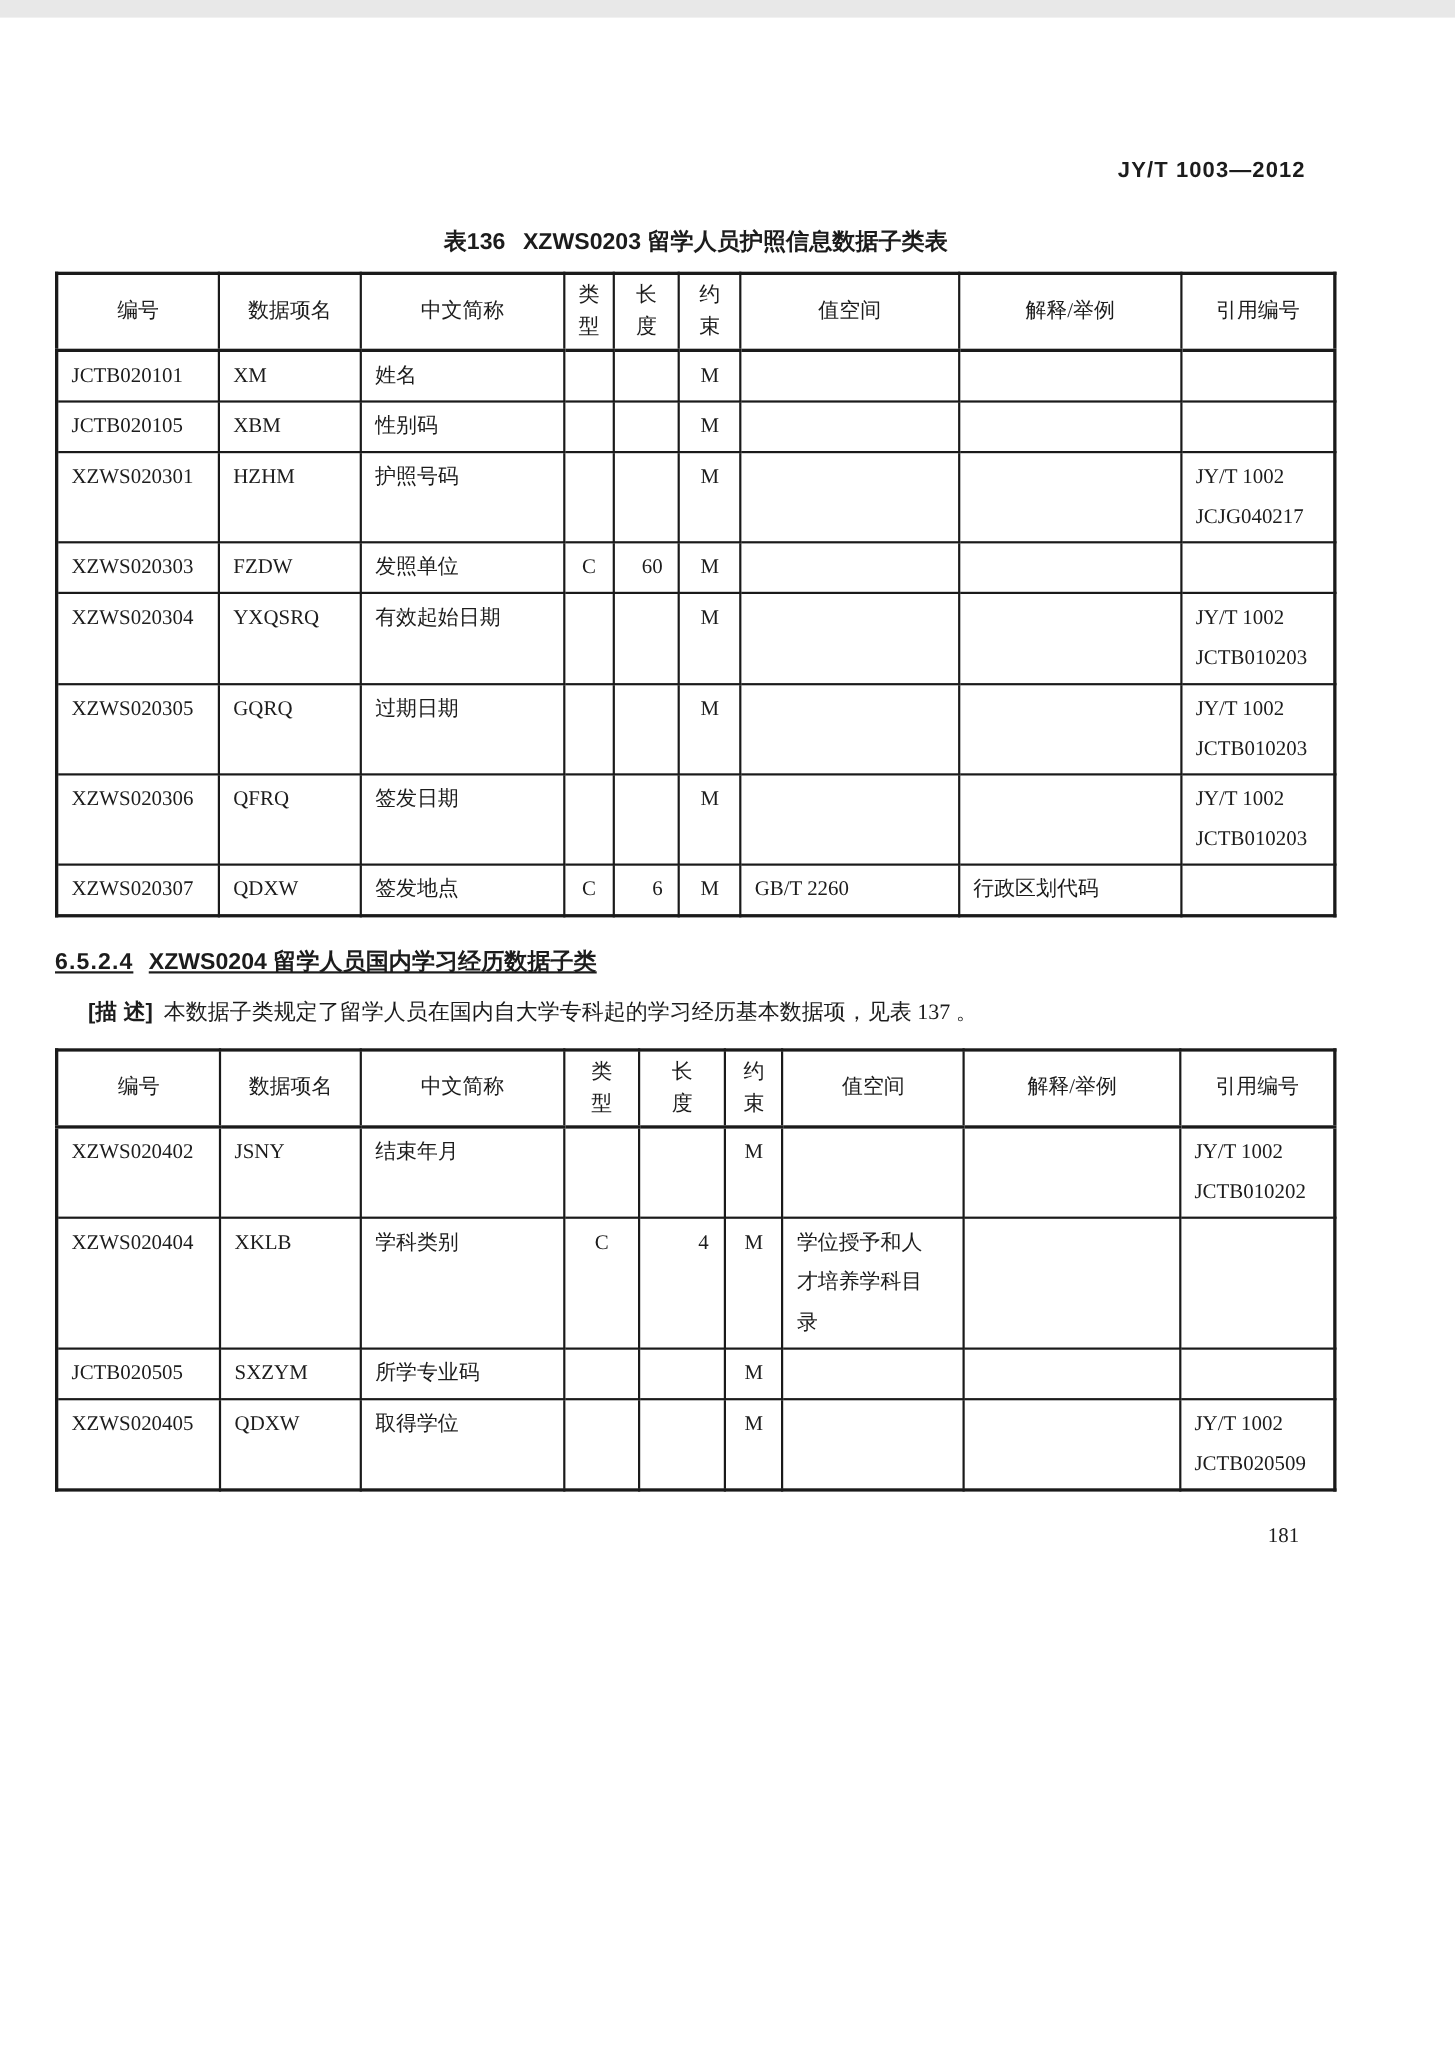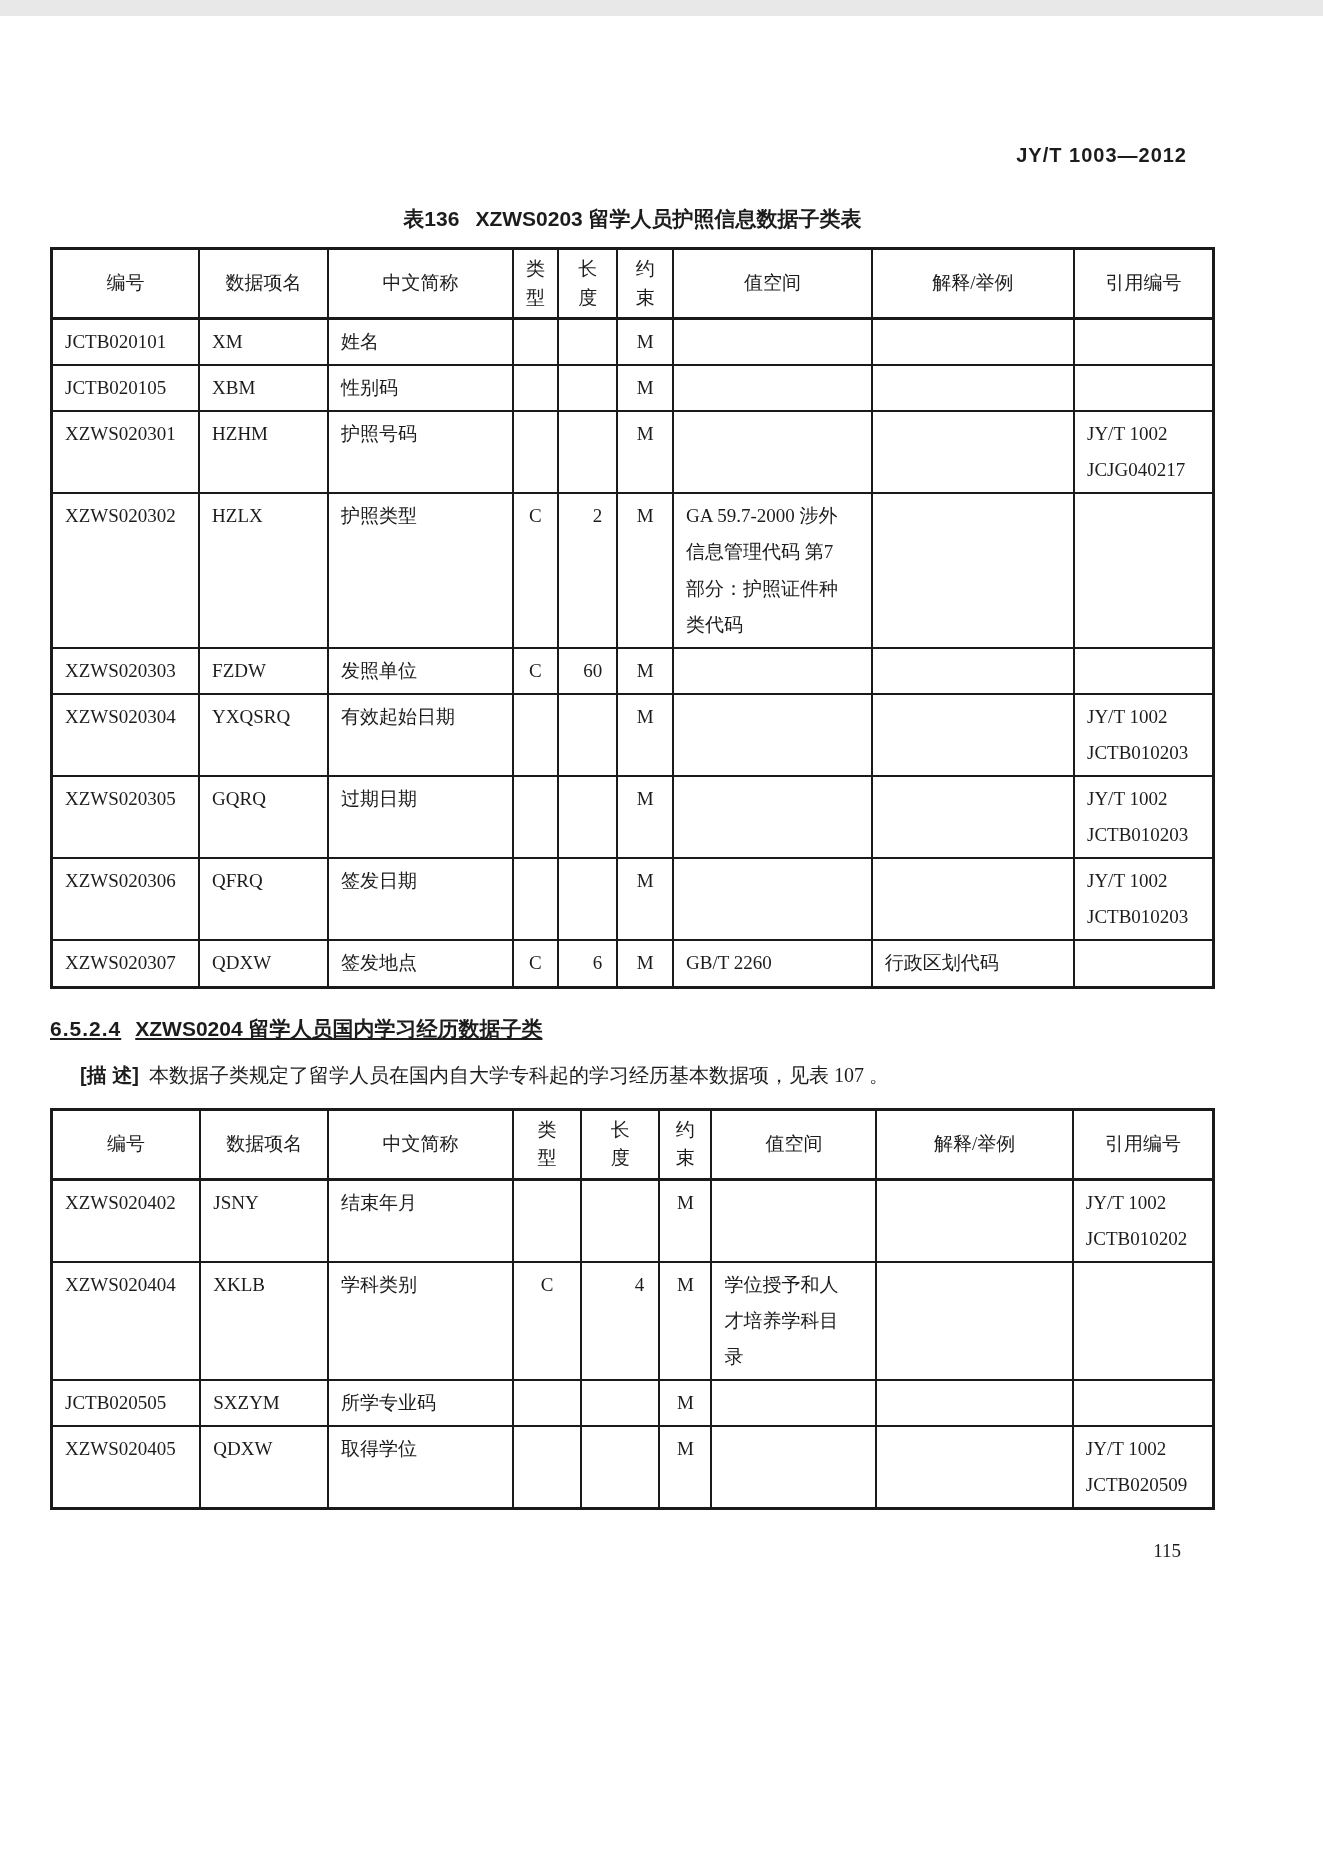--- a/index.html
+++ b/index.html
@@ -154,34 +154,20 @@
           <td class="c2">护照号码</td>
           <td class="c3"></td>
           <td class="c4"></td>
           <td class="c5">M</td>
           <td class="c6"></td>
           <td class="c7"></td>
           <td class="c8">JY/T 1002
 JCJG040217</td>
         </tr>
         <tr>
-          <td class="c0">XZWS020302</td>
-          <td class="c1">HZLX</td>
-          <td class="c2">护照类型</td>
-          <td class="c3">C</td>
-          <td class="c4">2</td>
-          <td class="c5">M</td>
-          <td class="c6">GA 59.7-2000 涉外
-信息管理代码 第7
-部分：护照证件种
-类代码</td>
-          <td class="c7"></td>
-          <td class="c8"></td>
-        </tr>
-        <tr>
           <td class="c0">XZWS020303</td>
           <td class="c1">FZDW</td>
           <td class="c2">发照单位</td>
           <td class="c3">C</td>
           <td class="c4">60</td>
           <td class="c5">M</td>
           <td class="c6"></td>
           <td class="c7"></td>
           <td class="c8"></td>
         </tr>
@@ -233,21 +219,21 @@
           <td class="c8"></td>
         </tr>
       </tbody>
   </table>
 
   <div class="section-heading">
     <span class="sno">6.5.2.4</span><span>XZWS0204 留学人员国内学习经历数据子类</span>
   </div>
 
   <p class="para">
-    <span class="label">[描 述]</span><span>本数据子类规定了留学人员在国内自大学专科起的学习经历基本数据项，见表 107 。</span>
+    <span class="label">[描 述]</span><span>本数据子类规定了留学人员在国内自大学专科起的学习经历基本数据项，见表 137 。</span>
   </p>
 
 
   <table class="data-table" id="table137">
     <colgroup>
       <col style="width:12.8%">
         <col style="width:11.0%">
         <col style="width:15.9%">
       <col style="width:5.9%">
         <col style="width:6.7%">
@@ -317,15 +303,15 @@
           <td class="c4"></td>
           <td class="c5">M</td>
           <td class="c6"></td>
           <td class="c7"></td>
           <td class="c8">JY/T 1002
 JCTB020509</td>
         </tr>
       </tbody>
   </table>
 
-  <div class="page-number">115</div>
+  <div class="page-number">181</div>
 
 </div>
 
 </body></html>

